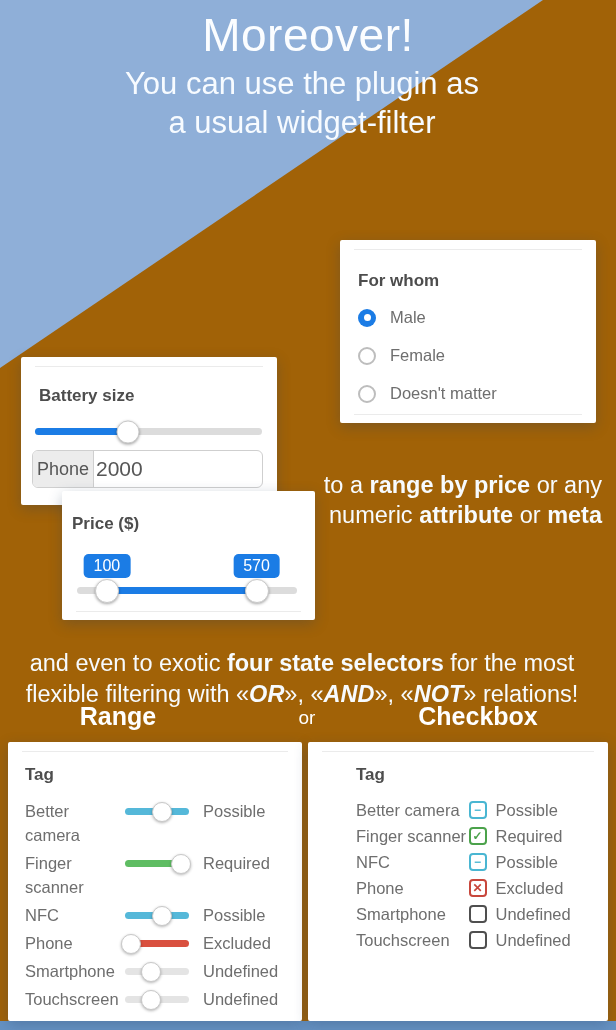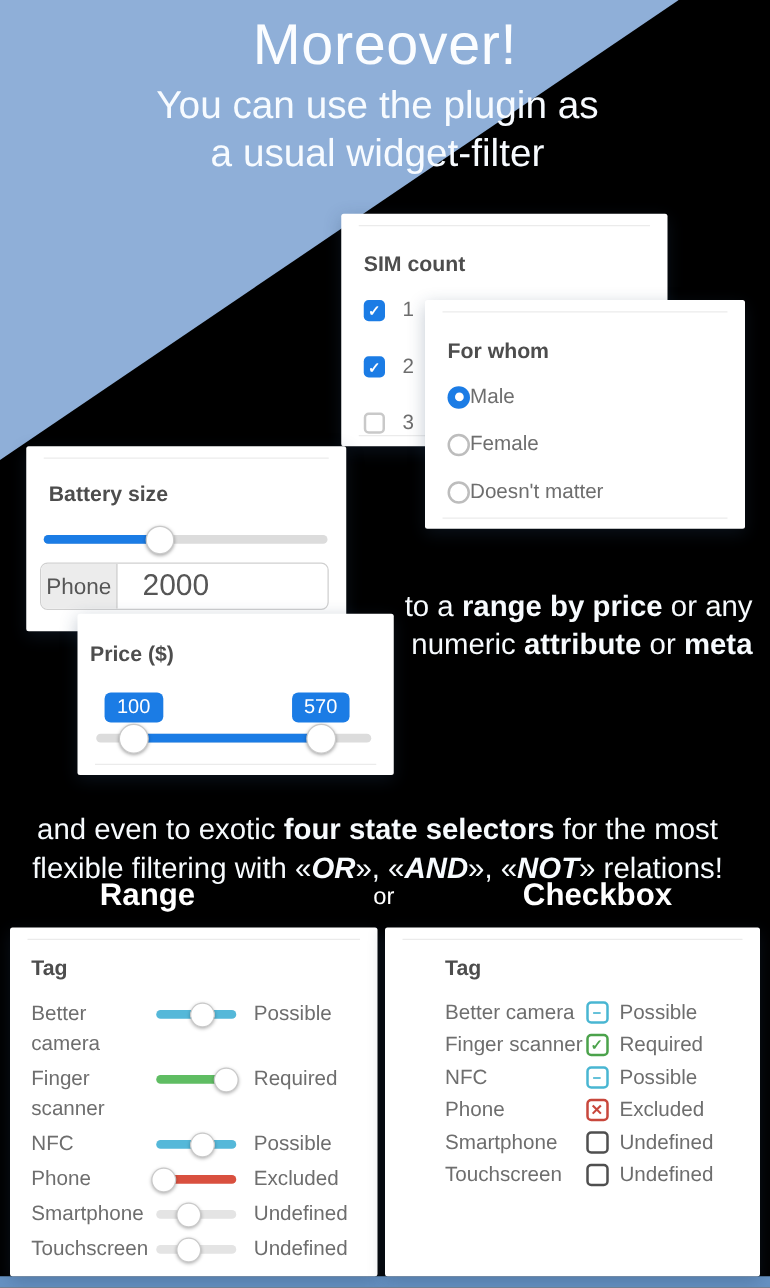--- a/index.html
+++ b/index.html
@@ -1,19 +1,19 @@
 <!DOCTYPE html>
 <html><head>
 <meta charset="utf-8">
 <style>
   * { margin:0; padding:0; box-sizing:border-box; }
   html,body { background:#9aa5b1; }
   .stage {
     position:relative; width:616px; height:1030px; margin:0 auto;
-    background:#000000; overflow:hidden;
+    background:#a16207; overflow:hidden;
     font-family:"Liberation Sans", sans-serif;
   }
   .bg-diagonal {
     position:absolute; inset:0;
     background:#8fafd8;
     clip-path:polygon(0 0, 543px 0, 0 368px);
   }
   .footer-bar {
     position:absolute; left:0; right:0; bottom:0; height:9px;
     background:#6692c3;
@@ -64,21 +64,21 @@
     width:17px; height:17px; border-radius:4px; flex:0 0 auto;
     display:flex; align-items:center; justify-content:center;
   }
   .simbox.checked { background:#1b7ce5; color:#fff; font-size:12px; font-weight:bold; }
   .simbox.checked::after { content:"\2713"; }
   .simbox.unchecked { background:#fff; border:2px solid #c9c9c9; }
 
   
   .forwhom-card { left:340px; top:240px; width:256px; height:183px; z-index:2; }
   .forwhom-card .card-title { margin:21px 12px 0 18px; }
-  .rd-row { display:flex; align-items:center; margin-left:18px; }
+  .rd-row { display:flex; align-items:center; gap:14px; margin-left:18px; }
   .rd-row.first { margin-top:17px; }
   .rd-row + .rd-row { margin-top:19px; }
   .radio { width:18px; height:18px; border-radius:50%; flex:0 0 auto;
            display:flex; align-items:center; justify-content:center; }
   .radio.selected { background:#1b7ce5; }
   .radio.selected::after { content:""; width:7px; height:7px; border-radius:50%; background:#fff; }
   .radio.unselected { border:2px solid #bdbdbd; background:#fff; }
 
   
   .battery-card { left:21px; top:357px; width:256px; height:148px; z-index:1; }
@@ -94,21 +94,21 @@
   .bslider .round-handle { left:41%; }
   .input-group {
     display:flex; margin:15px 0 0 11px; width:231px; height:38px;
     border:1px solid #cfcfcf; border-radius:6px; overflow:hidden; background:#fff;
   }
   .input-addon {
     width:61px; background:#ececec; border-right:1px solid #cfcfcf;
     display:flex; align-items:center; justify-content:center;
     color:#565656; font-size:18px;
   }
-  .input-value { flex:1; display:flex; align-items:center; padding-left:20px; color:#565656; font-size:24px; }
+  .input-value { flex:1; display:flex; align-items:center; padding-left:2px; color:#565656; font-size:21px; }
 
   
   .price-card { left:62px; top:491px; width:253px; height:129px; z-index:2; }
   .price-card .card-title { margin:23px 0 0 10px; }
   .pzone { position:relative; margin:20px 18px 0 15px; height:24px; }
   .bubble {
     position:absolute; top:0; transform:translateX(-50%);
     background:#1b7ce5; color:#fff; font-size:16px; line-height:24px;
     padding:0 10px; border-radius:5px;
   }
@@ -170,37 +170,20 @@
   <div class="bg-diagonal"></div>
   <div class="footer-bar"></div>
 
   <div class="hero-title">Moreover!</div>
   <div class="hero-sub">
     <span>You can use the plugin as</span><br>
     <span>a usual widget-filter</span>
   </div>
 
 
-  <div class="card sim-card">
-    <div class="hr hr-top"></div>
-    <div class="card-title">SIM count</div>
-    <div class="cb-row first">
-      <span class="simbox checked"></span>
-      <span class="lbl">1</span>
-    </div>
-    <div class="cb-row">
-      <span class="simbox checked"></span>
-      <span class="lbl">2</span>
-    </div>
-    <div class="cb-row">
-      <span class="simbox unchecked"></span>
-      <span class="lbl">3</span>
-    </div>
-    <div class="hr hr-bottom"></div>
-  </div>
 
   <div class="card forwhom-card">
     <div class="hr hr-top"></div>
     <div class="card-title">For whom</div>
     <div class="rd-row first">
       <span class="radio selected"></span>
       <span class="lbl">Male</span>
     </div>
     <div class="rd-row">
       <span class="radio unselected"></span>

